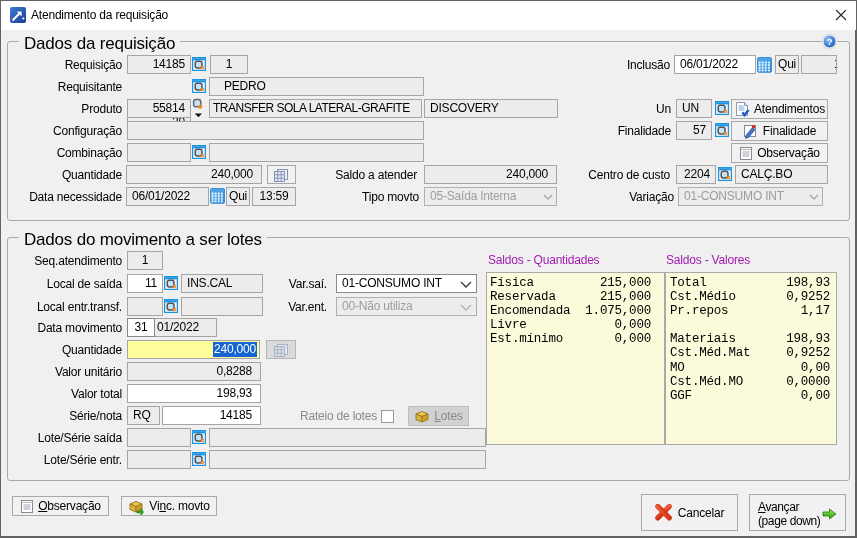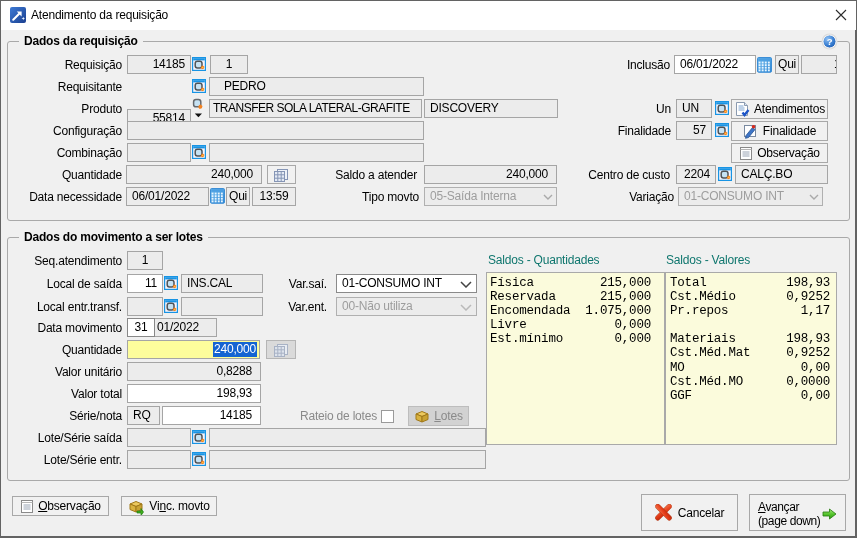--- a/index.html
+++ b/index.html
@@ -17,41 +17,41 @@
     position:absolute; left:0; top:0; width:857px; height:538px;
     border:1px solid #636363; border-right-width:2px; border-bottom-width:2px;
   }
   #titlebar {
     position:absolute; left:1px; top:1px; width:855px; height:29px;
     background:#ffffff;
   }
   #title-text { position:absolute; left:31px; top:8px; font-size:12px; color:#000; }
   .abs { position:absolute; }
   .lbl { position:absolute; width:170px; text-align:right; white-space:nowrap; color:#000; }
-  .lbl2 { position:absolute; white-space:nowrap; color:#0f766e; }
+  .lbl2 { position:absolute; white-space:nowrap; color:#a21caf; }
   .fld {
     position:absolute; height:19px;
     background:#ececec;
     border:1px solid #a5a5a5;
     font-size:12px; line-height:17px;
     padding:0 5px;
     white-space:nowrap; overflow:hidden;
   }
   .fw { background:#ffffff; }
   .tr { text-align:right; }
   .tc { text-align:center; padding:0 2px; }
   .grp {
     position:absolute;
     border:1px solid #a9a9a9;
     border-radius:3px;
   }
   .grp-title {
     position:absolute; top:-8px; left:11px;
     background:#f0f0f0; padding:0 5px;
-    font-weight:bold; font-size:12px; white-space:nowrap;
+    font-weight:normal; font-size:17px; white-space:nowrap;
   }
   .magbtn { position:absolute; width:14px; height:14px; }
   .btn {
     position:absolute;
     background:#f1f1f1;
     border:1px solid #a8a8a8;
     font-size:12px;
     display:flex; align-items:center; justify-content:center;
     white-space:nowrap;
   }
@@ -136,21 +136,21 @@
 <div class="fld tr" style="left:127px;top:77px;width:64px;margin-top:36px;">20</div>
 <div class="magbtn" style="left:192px;top:79px;"><svg width="14" height="14">
       <rect x="0.5" y="0.5" width="13" height="13" fill="#f7f4fc" stroke="#1894e4" stroke-width="1.4"></rect>
       <rect x="1.2" y="1.2" width="11.6" height="2.2" fill="#1894e4"></rect>
       <rect x="3.2" y="4.2" width="6.8" height="6.8" rx="2.2" fill="#c6e2f3" stroke="#4f5458" stroke-width="1.5"></rect>
       <path d="M10.8 8.6 l1.6 1.2 l-0.6 1.9 l-1.9 0.6 l-1.2 -1.6 l0.9 -1.7 Z" fill="#f48220"></path>
       <path d="M10.1 10.4 l1.4 0.4" stroke="#ffd24a" stroke-width="0.9"></path>
     </svg></div>
 <div class="fld" style="left:209px;top:77px;width:215px;padding-left:14px;">PEDRO</div>
 
-<div class="fld tr" style="left:127px;top:99px;width:64px;margin-top:10px;">55814</div>
+<div class="fld tr" style="left:127px;top:99px;width:64px;">55814</div>
 <svg class="abs" style="left:191px;top:98px" width="16" height="20">
   <rect x="2.6" y="1.6" width="7.2" height="7.2" rx="2.4" fill="#c6e2f3" stroke="#66696d" stroke-width="1.5"></rect>
   <path d="M9.6 6.6 l1.9 1.4 l-0.7 2.2 l-2.2 0.7 l-1.4 -1.9 l1 -2 Z" fill="#f48220"></path>
   <path d="M3.8 15.5 h7.2 l-3.6 3.7 Z" fill="#111"></path>
 </svg>
 <div class="fld" style="left:209px;top:99px;width:213px;padding-left:3px;letter-spacing:-0.5px;">TRANSFER SOLA LATERAL-GRAFITE</div>
 <div class="fld" style="left:424px;top:99px;width:134px;">DISCOVERY</div>
 
 <div class="fld" style="left:127px;top:121px;width:297px;"></div>
 

